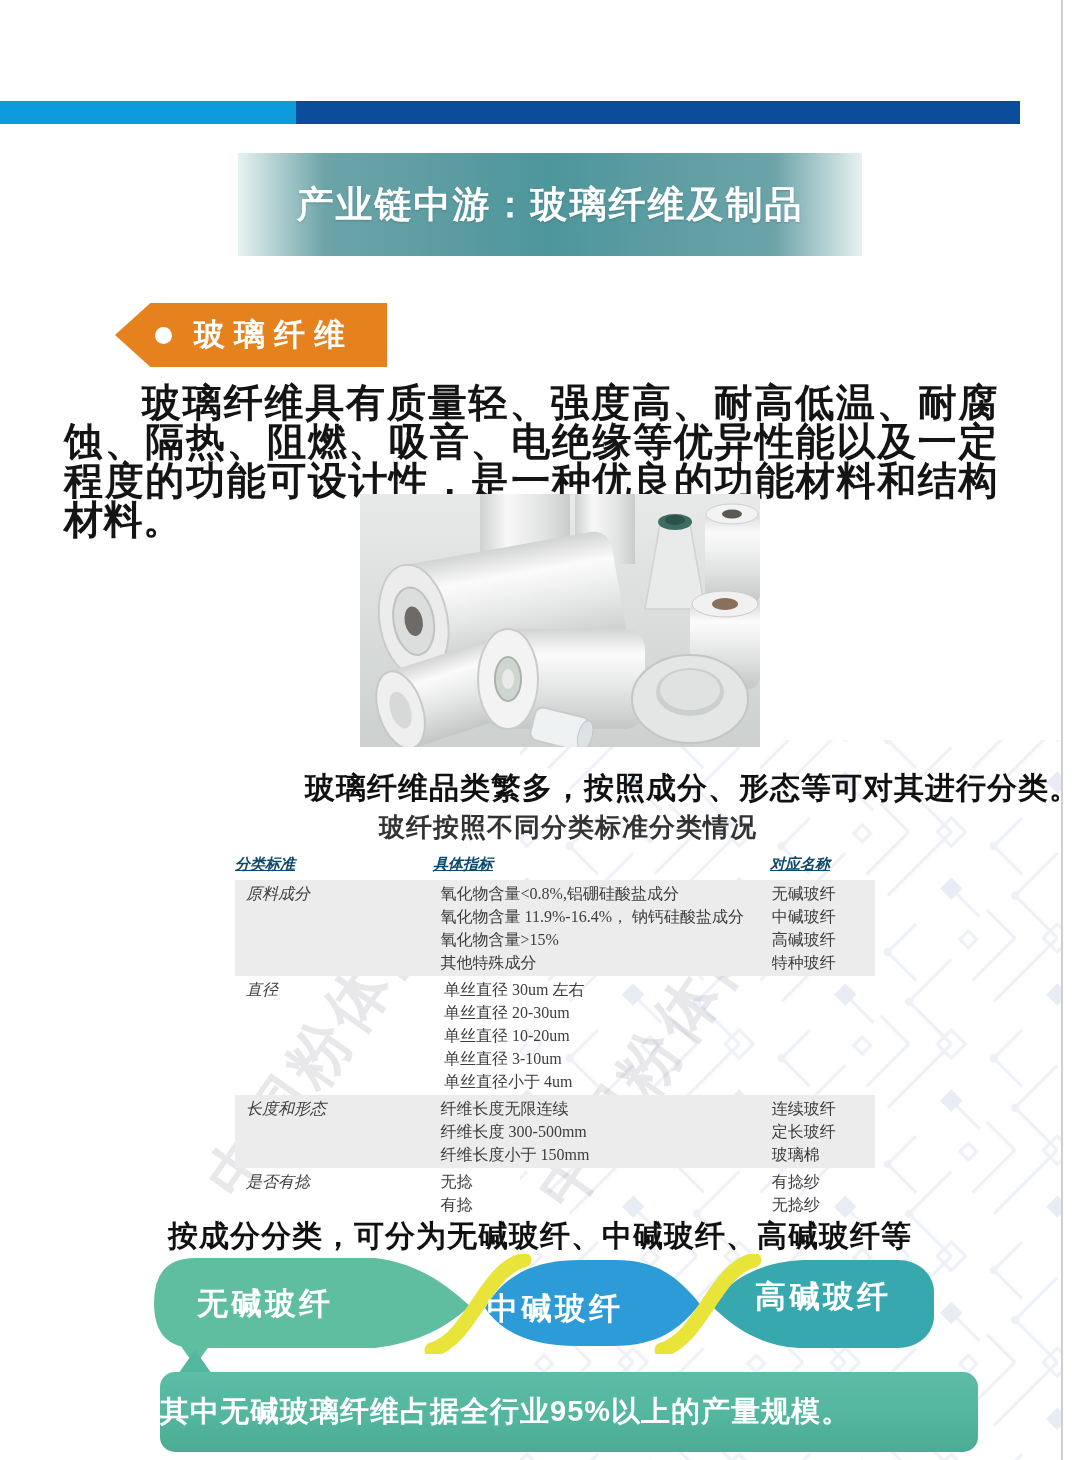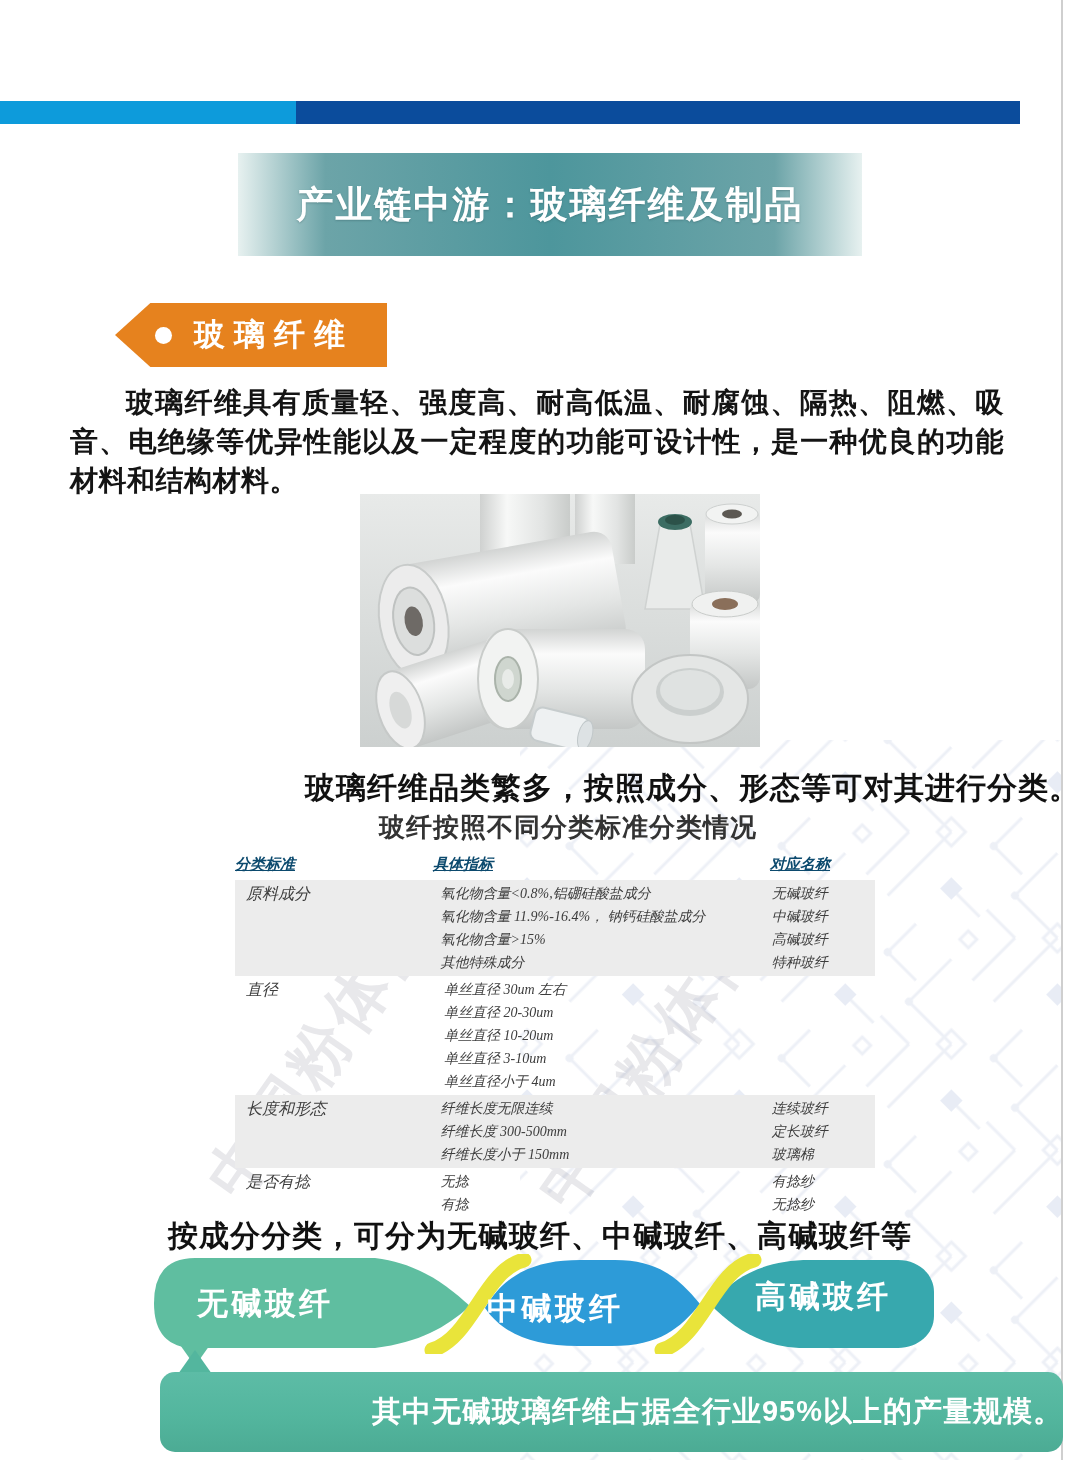--- a/index.html
+++ b/index.html
@@ -33,22 +33,22 @@
   .tag{
     left:115px;top:303px;width:272px;height:64px;background:#e6821e;
     clip-path:polygon(0 50%,13% 0,100% 0,100% 100%,13% 100%);
     display:flex;align-items:center;
   }
   .tag-dot{width:17px;height:17px;border-radius:50%;background:#fff;margin-left:40px;}
   .tag-label{color:#fff;font-size:31px;font-weight:bold;letter-spacing:9px;margin-left:22px;white-space:nowrap;}
 
   
   .intro{
-    left:70px;top:383px;width:934px;
-    font-size:28px;font-weight:600;line-height:39px;color:#141414;
+    left:64px;top:383px;width:934px;
+    font-size:39px;font-weight:600;line-height:39px;color:#141414;
     text-align:justify;text-indent:2em;letter-spacing:.5px;
   }
 
   
   .photo{left:360px;top:494px;width:400px;height:253px;}
 
   
   .note1{left:0;top:768px;width:1080px;text-align:right;font-size:30px;font-weight:600;letter-spacing:1px;}
   .note2{left:0;top:1216px;width:1080px;text-align:center;font-size:30px;font-weight:bold;letter-spacing:1px;}
 
@@ -57,38 +57,38 @@
   .tbl{left:235px;top:848px;width:640px;font-family:"Liberation Serif","DejaVu Serif",serif;color:#3d3d3d;}
   .tbl-head{display:flex;height:32px;align-items:center;font-weight:bold;font-style:italic;font-size:15px;color:#0c4a6e;text-decoration:underline;}
   .tbl-head .c1{width:198px;}
   .tbl-head .c2{width:337px;}
   .tbl-head .c3{width:105px;}
   .t-group{display:flex;padding:2px 0;}
   .t-group.shaded{background:#ececec;}
   .t-label{width:198px;font-style:italic;font-size:16px;line-height:23px;padding-left:11px;}
   .t-specs{width:337px;display:flex;flex-direction:column;}
   .t-names{width:105px;display:flex;flex-direction:column;}
-  .t-specs div,.t-names div{font-style:italic;font-size:14px;line-height:23px;white-space:nowrap;}
+  .t-specs div,.t-names div{font-size:16px;line-height:23px;white-space:nowrap;}
 
   
   .shapes{left:150px;top:1254px;width:790px;height:100px;}
   .cat-label{position:absolute;color:#fff;font-weight:bold;font-size:31px;letter-spacing:3px;text-align:center;white-space:nowrap;}
   .cat1{left:175px;top:1283px;width:180px;}
   .cat2{left:455px;top:1288px;width:200px;}
   .cat3{left:718px;top:1276px;width:210px;}
 
   
   .tri-down{left:178px;top:1342px;width:0;height:0;border-left:17px solid transparent;border-right:17px solid transparent;border-top:24px solid #5fbea0;}
   .tri-up{left:178px;top:1350px;width:0;height:0;border-left:17px solid transparent;border-right:17px solid transparent;border-bottom:24px solid #53b69e;}
 
   
   .footbar{
-    left:160px;top:1372px;width:903px;height:80px;border-radius:15px;
+    left:160px;top:1372px;width:818px;height:80px;border-radius:15px;
     background:linear-gradient(180deg,#5dbca6 0%,#53b69e 55%,#4cab94 100%);
-    display:flex;align-items:center;justify-content:flex-end;
+    display:flex;align-items:center;justify-content:flex-start;
   }
   .footbar-text{color:#ffffff;font-size:29px;font-weight:bold;letter-spacing:1px;white-space:nowrap;}
 
   
   .wm{position:absolute;font-size:62px;font-weight:bold;color:rgba(110,115,130,.16);
       transform:rotate(-55deg);transform-origin:center;white-space:nowrap;letter-spacing:6px;}
   .wm1{left:150px;top:1010px;}
   .wm2{left:480px;top:1020px;}
 
   .circuit{left:520px;top:740px;width:542px;height:720px;opacity:.55;}

